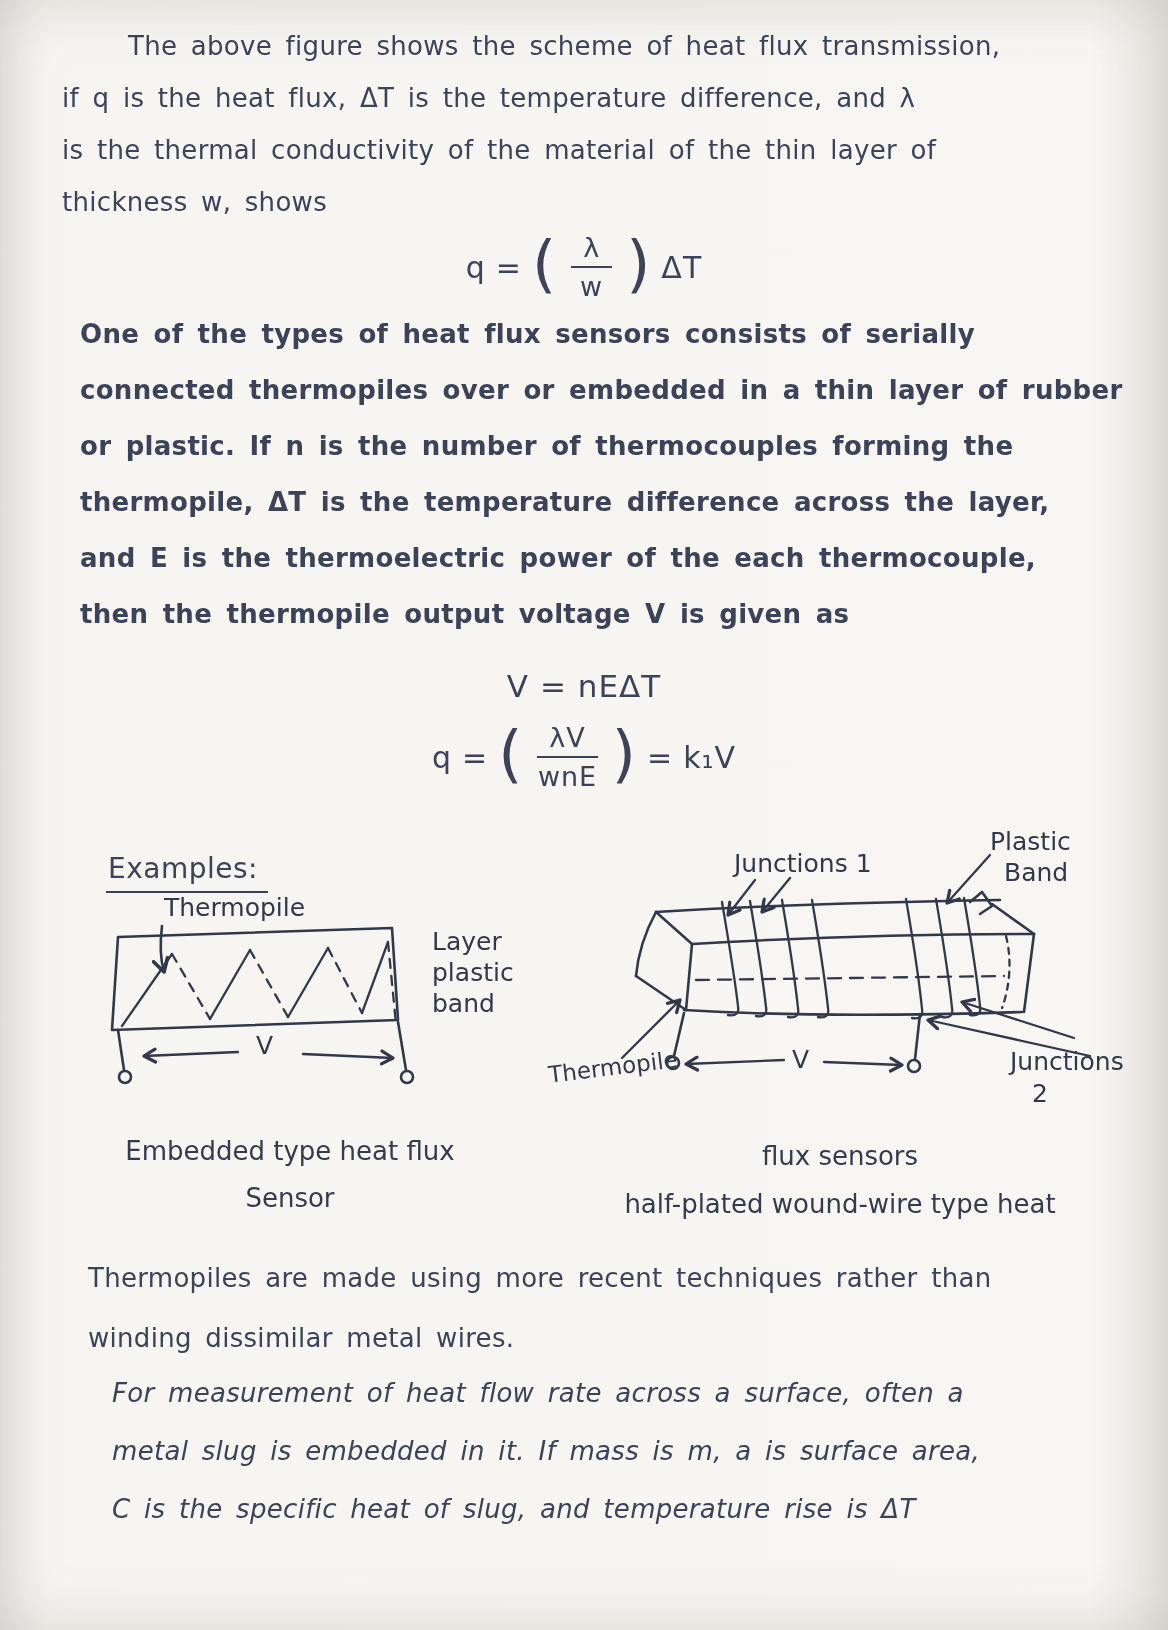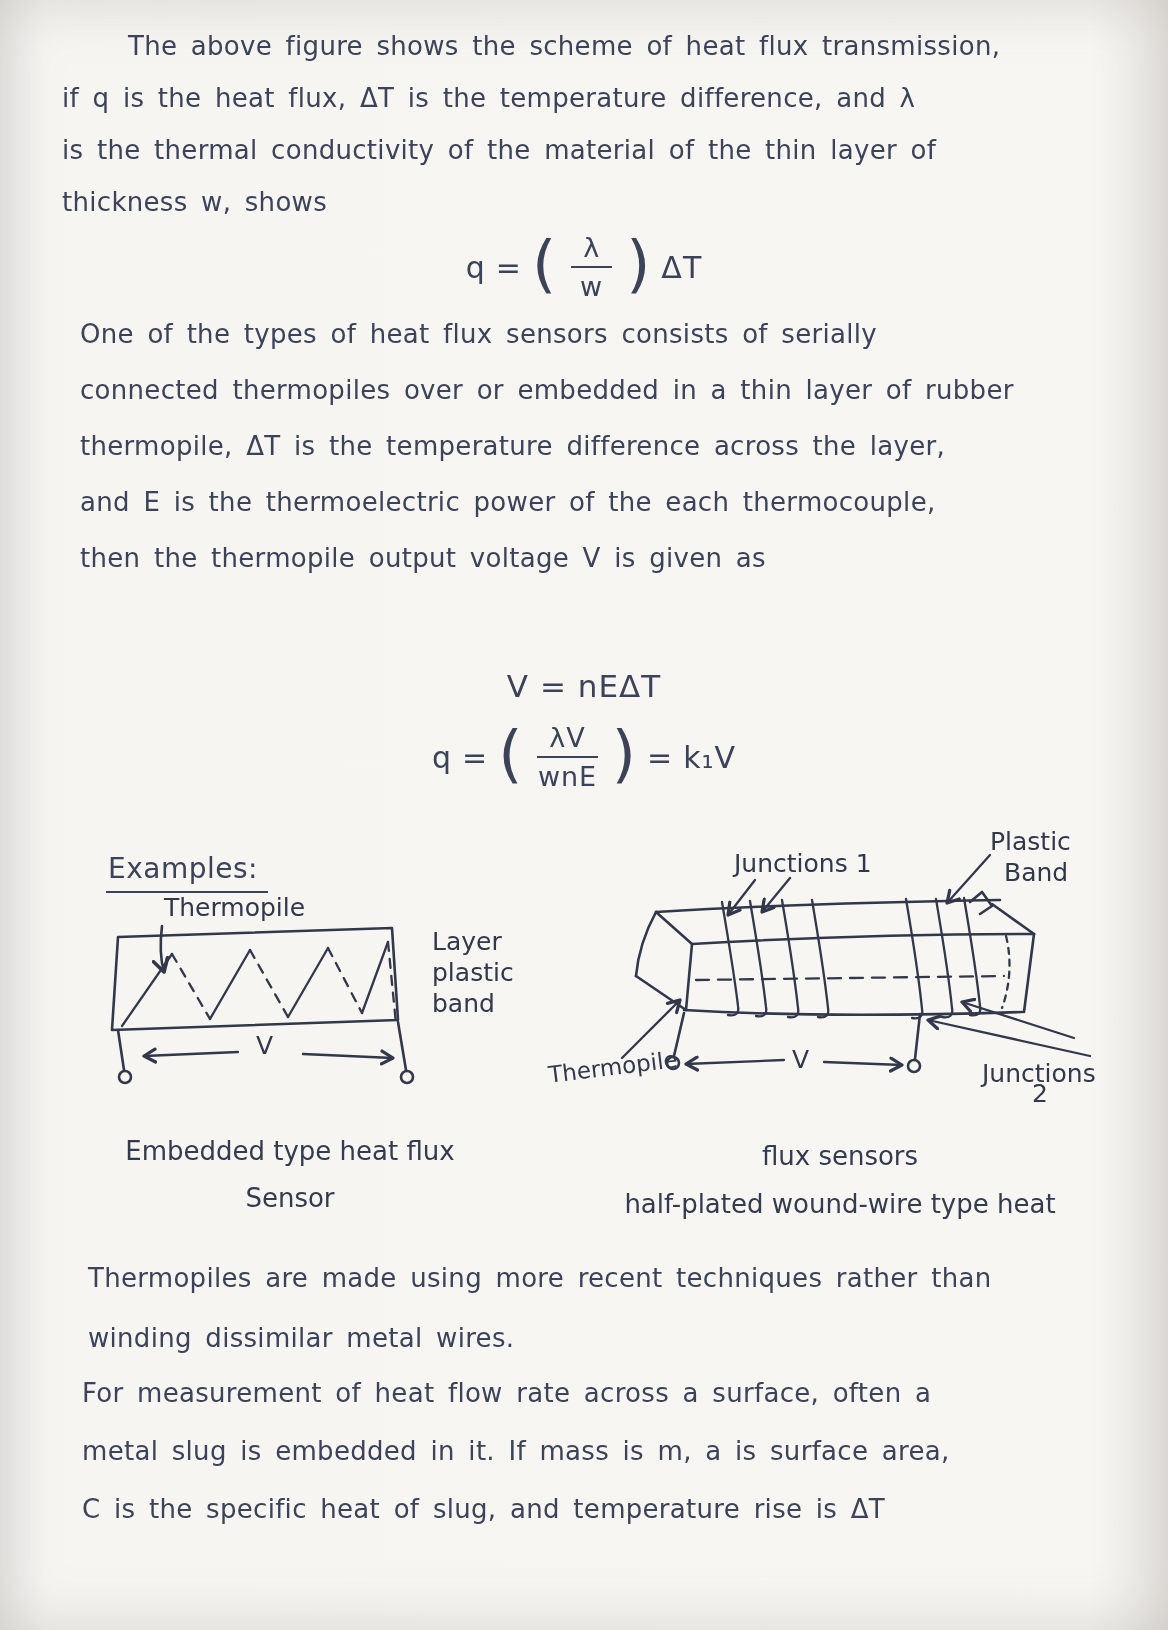--- a/index.html
+++ b/index.html
@@ -6,23 +6,23 @@
   .page{
     position:relative;width:1168px;height:1630px;margin:0 auto;overflow:hidden;
     background:linear-gradient(90deg,#edecea 0px,#f6f5f2 45px,#f7f6f3 1090px,#e9e7e3 1168px);
     box-shadow:inset 0 0 60px rgba(120,115,105,.25);
     font-family:"DejaVu Sans",sans-serif;color:#3c4358;
   }
   .para{position:absolute;font-size:26px;letter-spacing:.3px;word-spacing:5px;}
   .para .line{white-space:nowrap;}
   .p1{left:62px;top:20px;}   .p1 .line{line-height:52px;}
   .p1 .line:first-child{text-indent:66px;}
-  .p2{left:80px;top:306px;}  .p2 .line{line-height:56px;}
+  .p2{left:80px;top:306px;}  .p2 .line{line-height:56px;font-weight:bold;}
   .p3{left:88px;top:1248px;} .p3 .line{line-height:60px;}
-  .p4{left:82px;top:1364px;} .p4 .line{line-height:58px;}
+  .p4{left:112px;top:1364px;font-style:italic;} .p4 .line{line-height:58px;}
 
   .formula{position:absolute;display:flex;align-items:center;justify-content:center;
            width:100%;gap:10px;font-size:30px;letter-spacing:1px;}
   .f1{top:232px;padding-right:90px;}
   .f2{top:668px;padding-right:110px;font-size:31px;}
   .f3{top:722px;padding-right:50px;}
   .paren{font-size:62px;font-weight:400;line-height:1;transform:translateY(-3px);}
   .frac{display:inline-flex;flex-direction:column;align-items:center;margin:0 4px;font-size:27px;}
   .frac .num{padding:0 12px 3px;border-bottom:2.5px solid #3c4358;line-height:1.15;}
   .frac .den{padding-top:3px;line-height:1.15;}
@@ -64,20 +64,21 @@
       <span class="num">λ</span>
       <span class="den">w</span>
     </span>
     <span class="paren">)</span>
     <span>ΔT</span>
   </div>
 
   <section class="para p2">
     <div class="line">One of the types of heat flux sensors consists of serially</div>
     <div class="line">connected thermopiles over or embedded in a thin layer of rubber</div>
+    <div class="line">or plastic. If n is the number of thermocouples forming the</div>
     <div class="line">thermopile, ΔT is the temperature difference across the layer,</div>
     <div class="line">and E is the thermoelectric power of the each thermocouple,</div>
     <div class="line">then the thermopile output voltage V is given as</div>
   </section>
 
   <div class="formula f2">
     <span>V = nEΔT</span>
   </div>
 
   <div class="formula f3">
@@ -173,21 +174,21 @@
       <path class="thin" d="M556,248 L394,212" marker-end="url(#ahR)"></path>
       <path class="thin" d="M540,230 L428,194" marker-end="url(#ahR)"></path>
     </svg>
     <div class="slabel" style="left:200px;top:40px;">Junctions 1</div>
     <div class="slabel" style="left:456px;top:18px;">
       <div>Plastic</div>
       <div style="padding-left:14px;">Band</div>
     </div>
     <div class="slabel" style="left:14px;top:244px;font-size:23px;transform:rotate(-7deg);">Thermopile</div>
     <div class="slabel" style="left:258px;top:236px;">V</div>
-    <div class="slabel" style="left:448px;top:238px;margin-top:12px;">Junctions</div>
+    <div class="slabel" style="left:476px;top:238px;">Junctions</div>
     <div class="slabel" style="left:498px;top:270px;">2</div>
   </div>
 
   <div class="caption capL">
     <div>Embedded type heat flux</div>
     <div>Sensor</div>
   </div>
   <div class="caption capR">
     <div>flux sensors</div>
     <div>half-plated wound-wire type heat</div>

